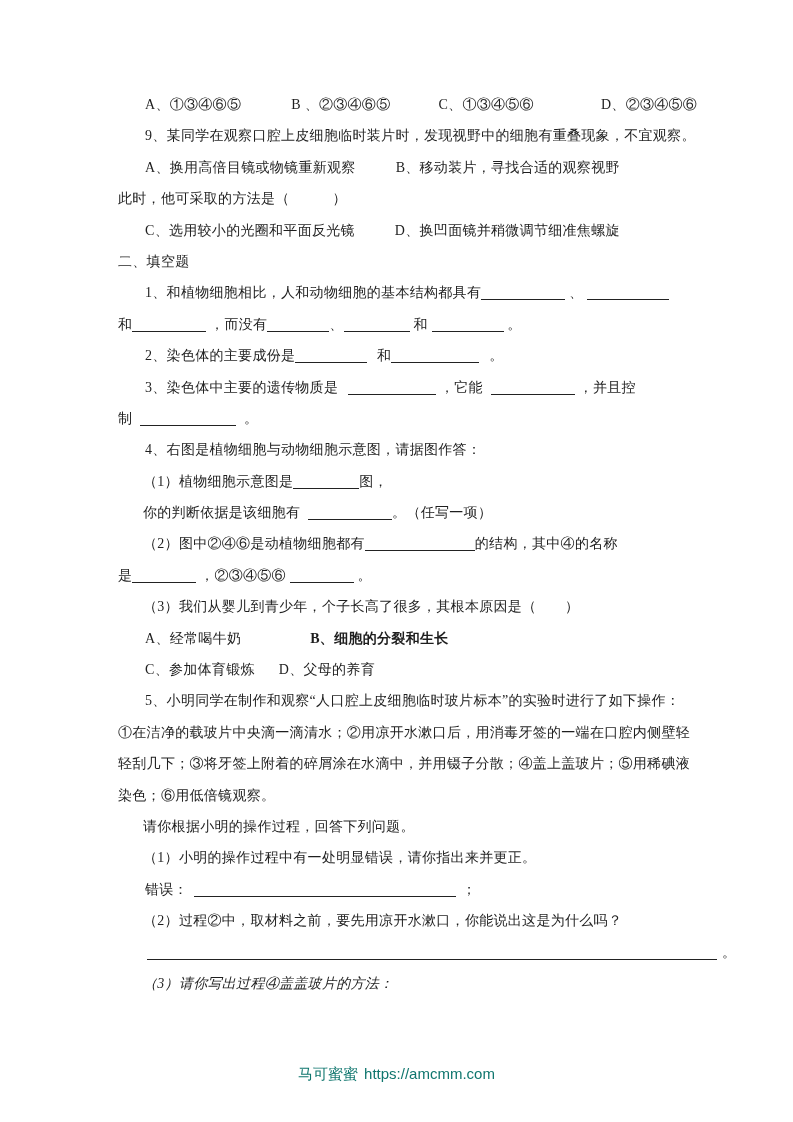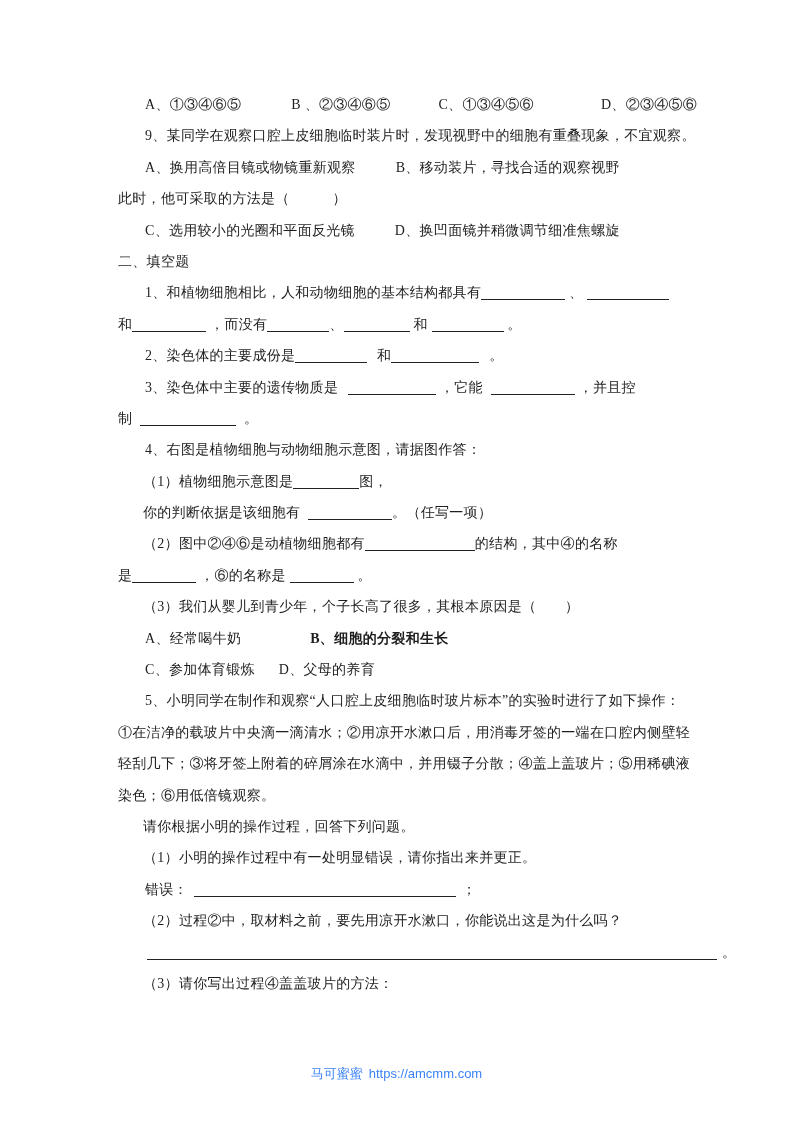--- a/index.html
+++ b/index.html
@@ -37,22 +37,22 @@
     border-bottom: 1.4px solid #222222;
     vertical-align: -3px;
   }
   .footer {
     position: absolute;
     top: 1063px;
     left: 0;
     width: 100%;
     text-align: center;
     font-family: "Liberation Sans", "DejaVu Sans", sans-serif;
-    font-size: 13px;
-    color: #3b82f6;
+    font-size: 15px;
+    color: #0f766e;
     line-height: 22px;
   }
   .footer .sep { display: inline-block; width: 6px; }
 </style>
 </head>
 <body>
 
 <div class="page">
   <div class="doc-body">
       <div class="line" style="padding-left: 27px;"><span class="seg">A、①③④⑥⑤</span><span class="seg" style="margin-left: 50px;">B 、②③④⑥⑤</span><span class="seg" style="margin-left: 48px;">C、①③④⑤⑥</span><span class="seg" style="margin-left: 67px;">D、②③④⑤⑥</span></div>
@@ -63,31 +63,31 @@
       <div class="line"><span class="seg">二、填空题</span></div>
       <div class="line" style="padding-left: 27px;"><span class="seg">1、和植物细胞相比，人和动物细胞的基本结构都具有</span><span class="blank" style="width: 84px;"></span><span class="seg"> 、 </span><span class="blank" style="width: 82px;"></span></div>
       <div class="line"><span class="seg">和</span><span class="blank" style="width: 74px;"></span><span class="seg"> ，而没有</span><span class="blank" style="width: 62px;"></span><span class="seg">、</span><span class="blank" style="width: 66px;"></span><span class="seg"> 和 </span><span class="blank" style="width: 72px;"></span><span class="seg"> 。</span></div>
       <div class="line" style="padding-left: 27px;"><span class="seg">2、染色体的主要成份是</span><span class="blank" style="width: 72px;"></span><span class="seg" style="margin-left: 6px;"> 和</span><span class="blank" style="width: 88px;"></span><span class="seg" style="margin-left: 6px;"> 。</span></div>
       <div class="line" style="padding-left: 27px;"><span class="seg">3、染色体中主要的遗传物质是 </span><span class="blank" style="margin-left: 6px; width: 88px;"></span><span class="seg" style="margin-left: 4px;">，它能 </span><span class="blank" style="margin-left: 4px; width: 84px;"></span><span class="seg" style="margin-left: 4px;">，并且控</span></div>
       <div class="line"><span class="seg">制 </span><span class="blank" style="margin-left: 4px; width: 96px;"></span><span class="seg" style="margin-left: 4px;"> 。</span></div>
       <div class="line" style="padding-left: 27px;"><span class="seg">4、右图是植物细胞与动物细胞示意图，请据图作答：</span></div>
       <div class="line" style="padding-left: 25px;"><span class="seg">（1）植物细胞示意图是</span><span class="blank" style="width: 66px;"></span><span class="seg">图，</span></div>
       <div class="line" style="padding-left: 25px;"><span class="seg">你的判断依据是该细胞有 </span><span class="blank" style="margin-left: 4px; width: 84px;"></span><span class="seg">。（任写一项）</span></div>
       <div class="line" style="padding-left: 25px;"><span class="seg">（2）图中②④⑥是动植物细胞都有</span><span class="blank" style="width: 110px;"></span><span class="seg">的结构，其中④的名称</span></div>
-      <div class="line"><span class="seg">是</span><span class="blank" style="width: 64px;"></span><span class="seg"> ，⑥的名称是 </span><span class="blank" style="width: 64px;"></span><span class="seg"> 。</span></div>
+      <div class="line"><span class="seg">是</span><span class="blank" style="width: 64px;"></span><span class="seg"> ，②③④⑤⑥ </span><span class="blank" style="width: 64px;"></span><span class="seg"> 。</span></div>
       <div class="line" style="padding-left: 25px;"><span class="seg">（3）我们从婴儿到青少年，个子长高了很多，其根本原因是（　　）</span></div>
       <div class="line" style="padding-left: 27px;"><span class="seg">A、经常喝牛奶</span><span class="seg" style="margin-left: 69px; font-weight: bold;">B、细胞的分裂和生长</span></div>
       <div class="line" style="padding-left: 27px;"><span class="seg">C、参加体育锻炼</span><span class="seg" style="margin-left: 24px;">D、父母的养育</span></div>
       <div class="line" style="padding-left: 27px;"><span class="seg">5、小明同学在制作和观察“人口腔上皮细胞临时玻片标本”的实验时进行了如下操作：</span></div>
       <div class="line"><span class="seg">①在洁净的载玻片中央滴一滴清水；②用凉开水漱口后，用消毒牙签的一端在口腔内侧壁轻</span></div>
       <div class="line"><span class="seg">轻刮几下；③将牙签上附着的碎屑涂在水滴中，并用镊子分散；④盖上盖玻片；⑤用稀碘液</span></div>
       <div class="line"><span class="seg">染色；⑥用低倍镜观察。</span></div>
       <div class="line" style="padding-left: 25px;"><span class="seg">请你根据小明的操作过程，回答下列问题。</span></div>
       <div class="line" style="padding-left: 25px;"><span class="seg">（1）小明的操作过程中有一处明显错误，请你指出来并更正。</span></div>
       <div class="line" style="padding-left: 27px;"><span class="seg">错误：</span><span class="blank" style="margin-left: 6px; width: 262px;"></span><span class="seg" style="margin-left: 6px;">；</span></div>
       <div class="line" style="padding-left: 25px;"><span class="seg">（2）过程②中，取材料之前，要先用凉开水漱口，你能说出这是为什么吗？</span></div>
       <div class="line" style="padding-left: 29px;"><span class="blank" style="width: 570px;"></span><span class="seg" style="margin-left: 5px;">。</span></div>
-      <div class="line" style="padding-left: 25px;"><span class="seg">（3）请你写出过程④盖盖玻片的方法：</span></div>
+      <div class="line" style="padding-left: 25px; font-style: italic;"><span class="seg">（3）请你写出过程④盖盖玻片的方法：</span></div>
     </div>
   <div class="footer">
     <span>马可蜜蜜</span><span class="sep"></span><span>https://amcmm.com</span>
   </div>
 </div>
 
 </body></html>

